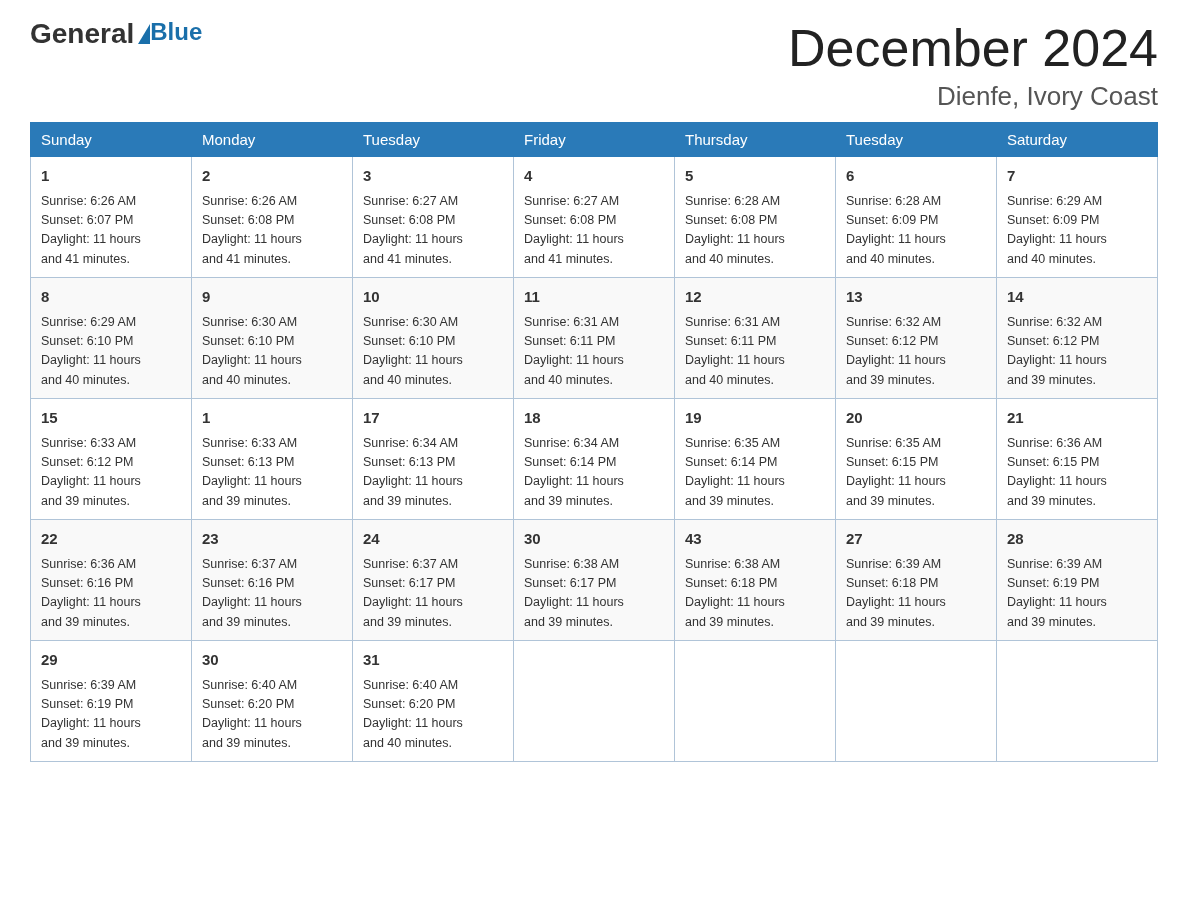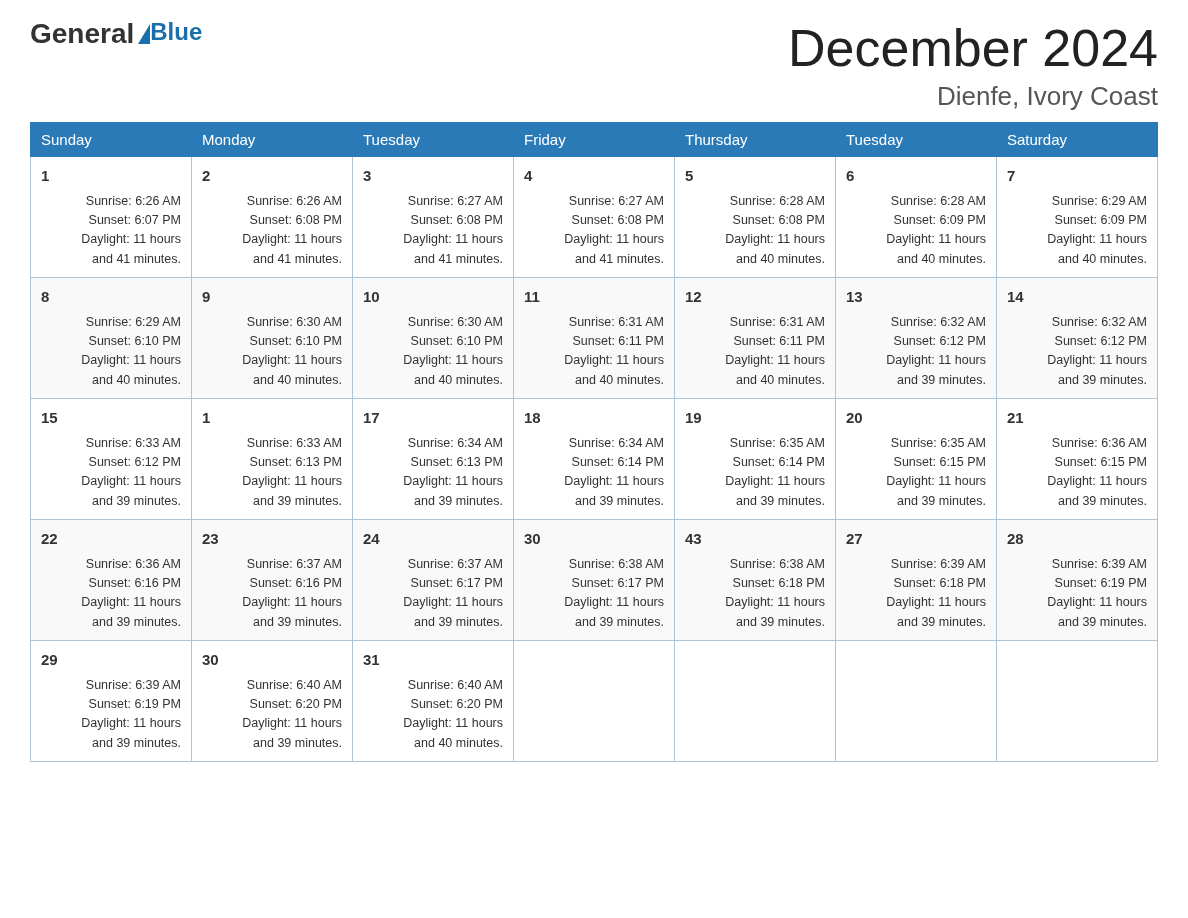--- a/index.html
+++ b/index.html
@@ -85,21 +85,20 @@
     .day-number {
       font-size: 15px;
       font-weight: bold;
       margin-bottom: 4px;
       display: block;
     }
     .day-info {
       font-size: 12.5px;
       color: #333;
       line-height: 1.55;
-      text-align: right;
     }
     tbody tr {
       background: #fff;
     }
     tbody tr:nth-child(even) {
       background: #f9f9f9;
     }
     td.empty {
       background: #fff;
     }

